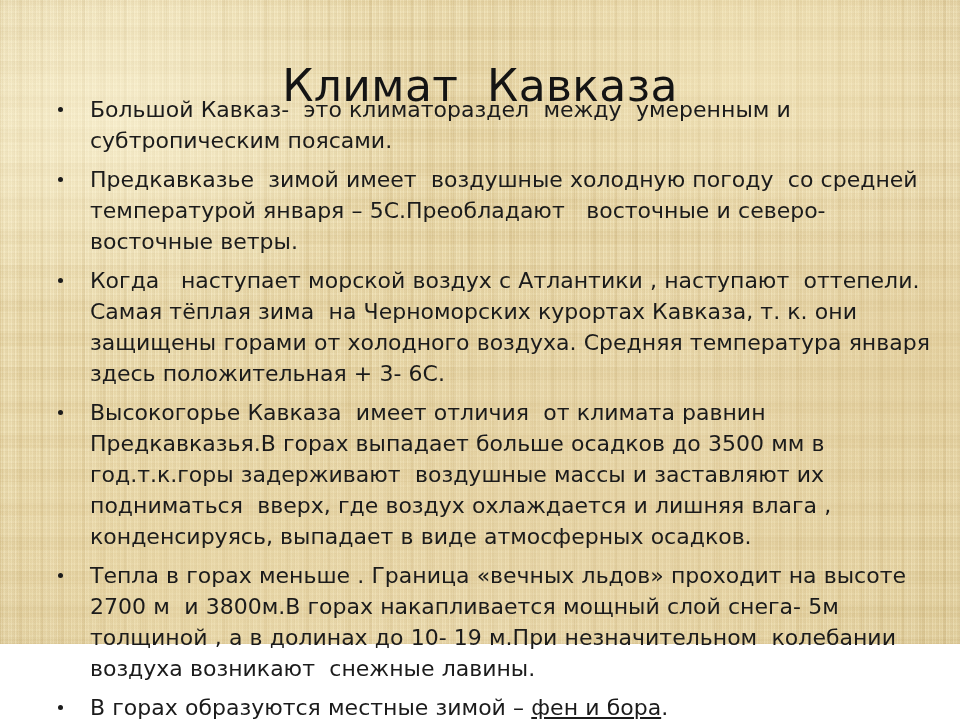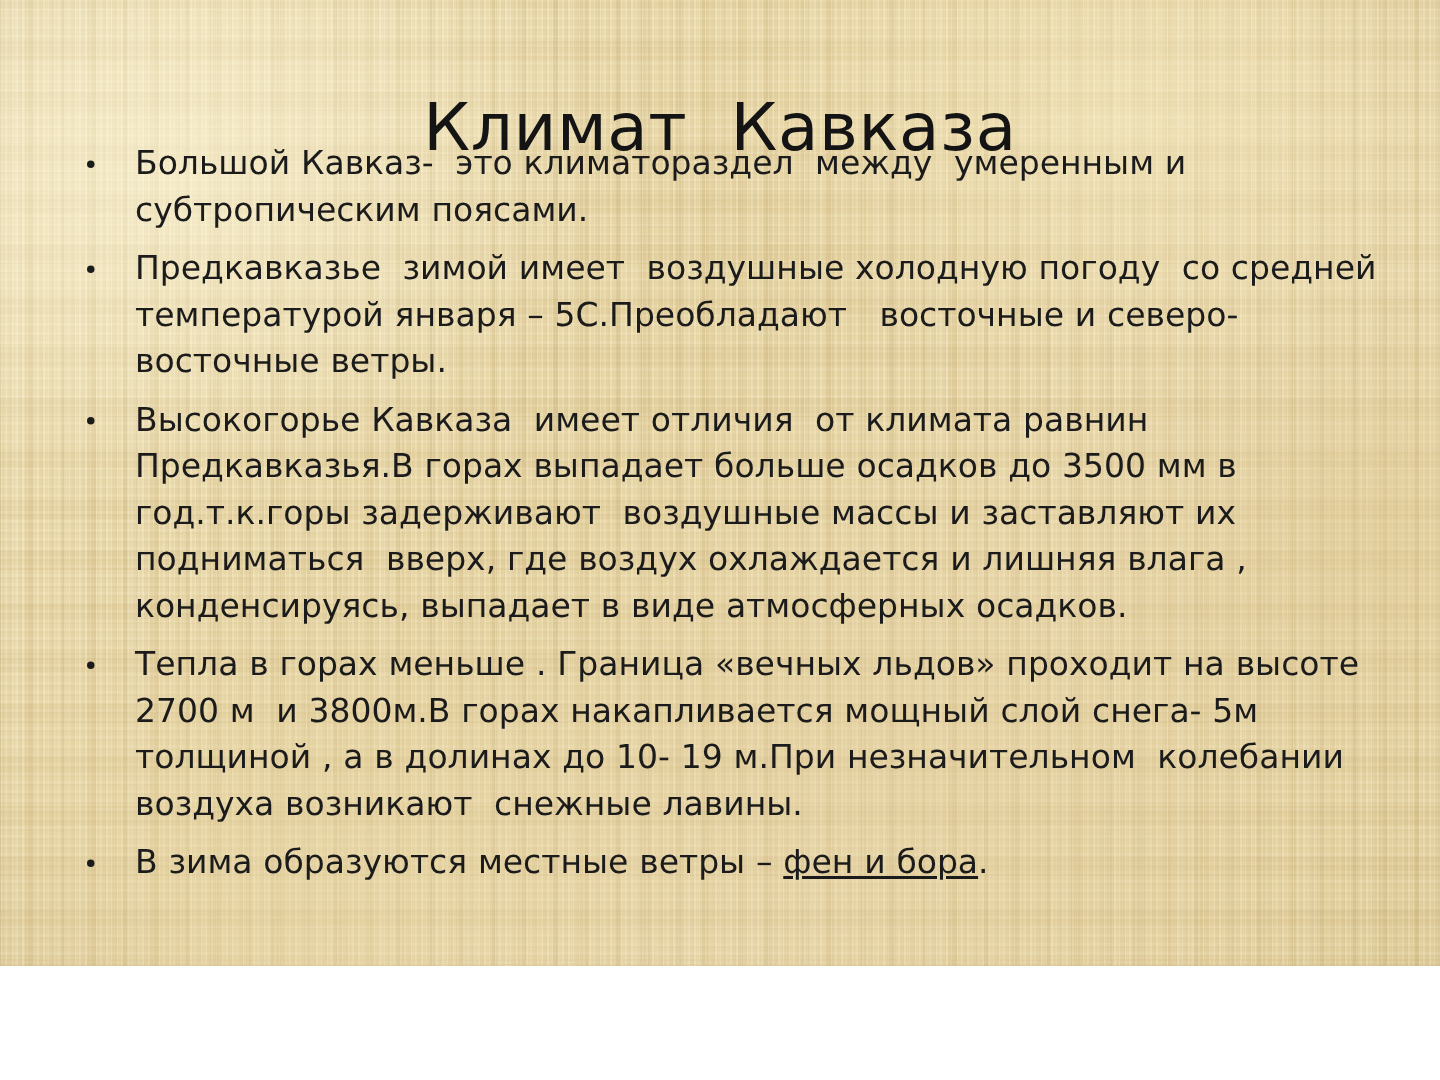--- a/index.html
+++ b/index.html
@@ -154,31 +154,35 @@
     <div class="bullet-item">
       <span class="bullet-marker"></span>
       <span class="bullet-text">Большой Кавказ-  это климатораздел  между  умеренным и субтропическим поясами.</span>
     </div>
 
     <div class="bullet-item">
       <span class="bullet-marker"></span>
       <span class="bullet-text">Предкавказье  зимой имеет  воздушные холодную погоду  со средней температурой января – 5С.Преобладают   восточные и северо- восточные ветры.</span>
     </div>
 
+    <div class="bullet-item">
+      <span class="bullet-marker"></span>
+      <span class="bullet-text">Когда   наступает морской воздух с Атлантики , наступают  оттепели. Самая тёплая зима  на Черноморских курортах Кавказа, т. к. они защищены горами от холодного воздуха. Средняя температура января здесь положительная + 3- 6С.</span>
+    </div>
 
 
     <div class="bullet-item">
       <span class="bullet-marker"></span>
       <span class="bullet-text">Высокогорье Кавказа  имеет отличия  от климата равнин Предкавказья.В горах выпадает больше осадков до 3500 мм в год.т.к.горы задерживают  воздушные массы и заставляют их подниматься  вверх, где воздух охлаждается и лишняя влага , конденсируясь, выпадает в виде атмосферных осадков.</span>
     </div>
 
     <div class="bullet-item">
       <span class="bullet-marker"></span>
       <span class="bullet-text">Тепла в горах меньше . Граница «вечных льдов» проходит на высоте 2700 м  и 3800м.В горах накапливается мощный слой снега- 5м  толщиной , а в долинах до 10- 19 м.При незначительном  колебании воздуха возникают  снежные лавины.</span>
     </div>
 
     <div class="bullet-item">
       <span class="bullet-marker"></span>
-      <span class="bullet-text"><span>В зима образуются местные ветры – </span><span class="underlined">фен и бора</span><span>.</span></span>
+      <span class="bullet-text"><span>В горах образуются местные зимой – </span><span class="underlined">фен и бора</span><span>.</span></span>
     </div>
 
   </div>
 </div>
 
 </body></html>

